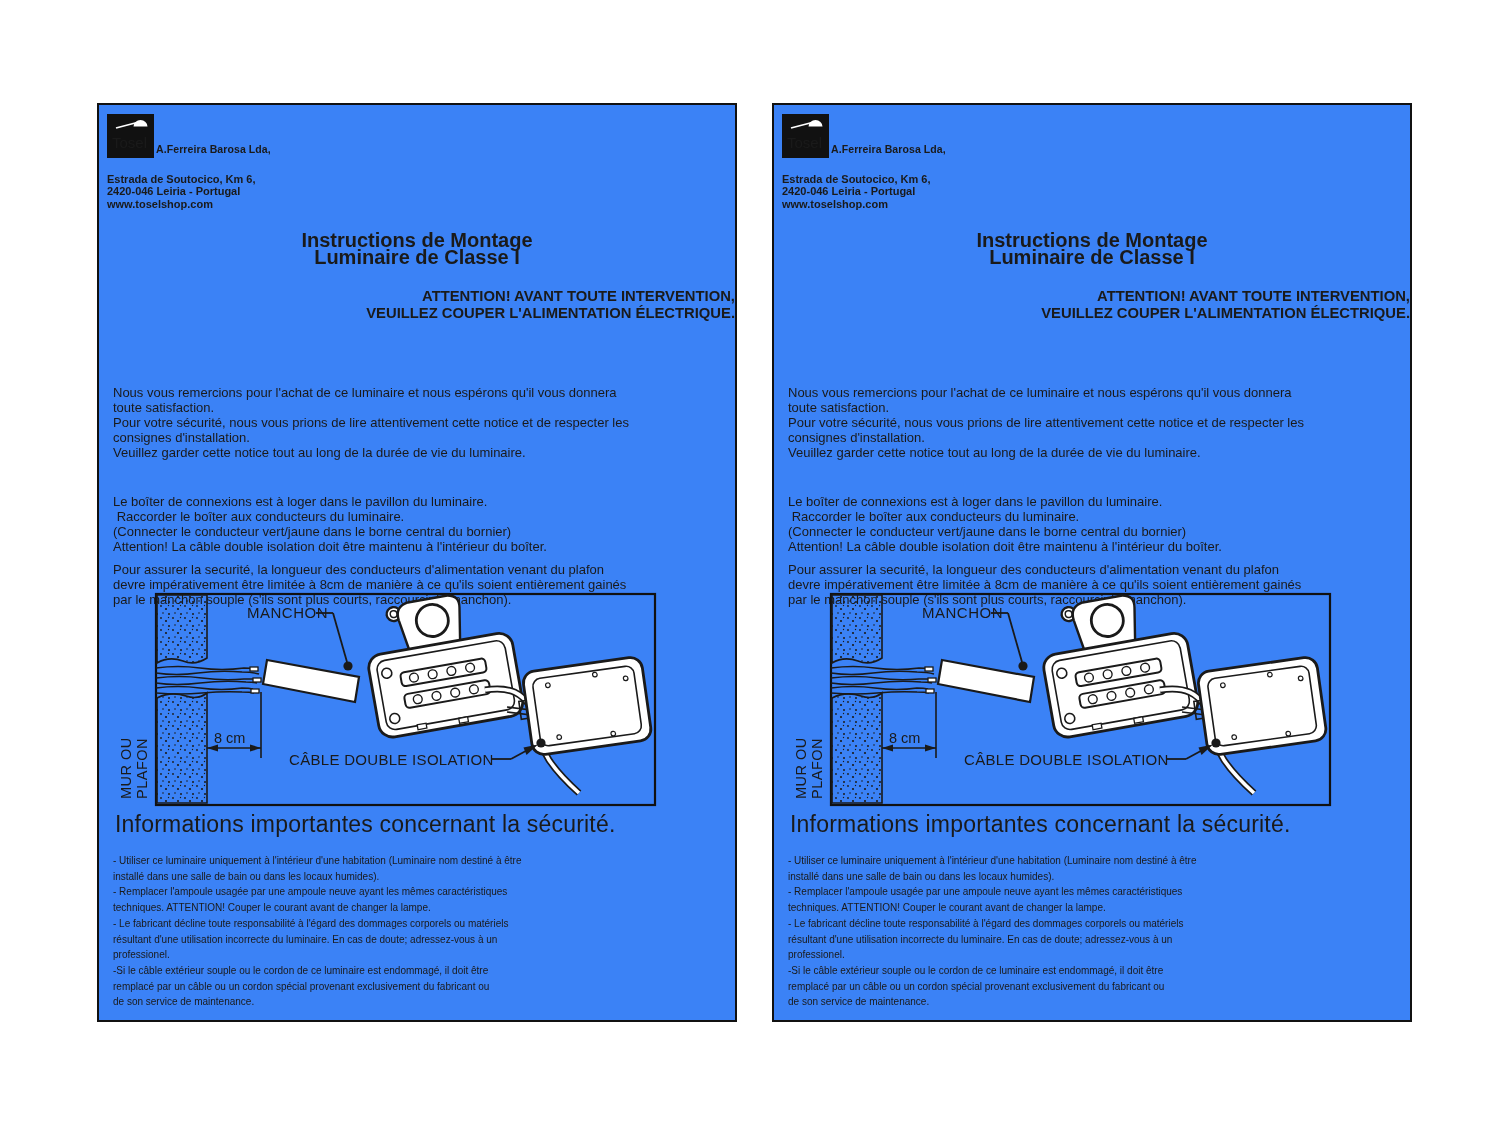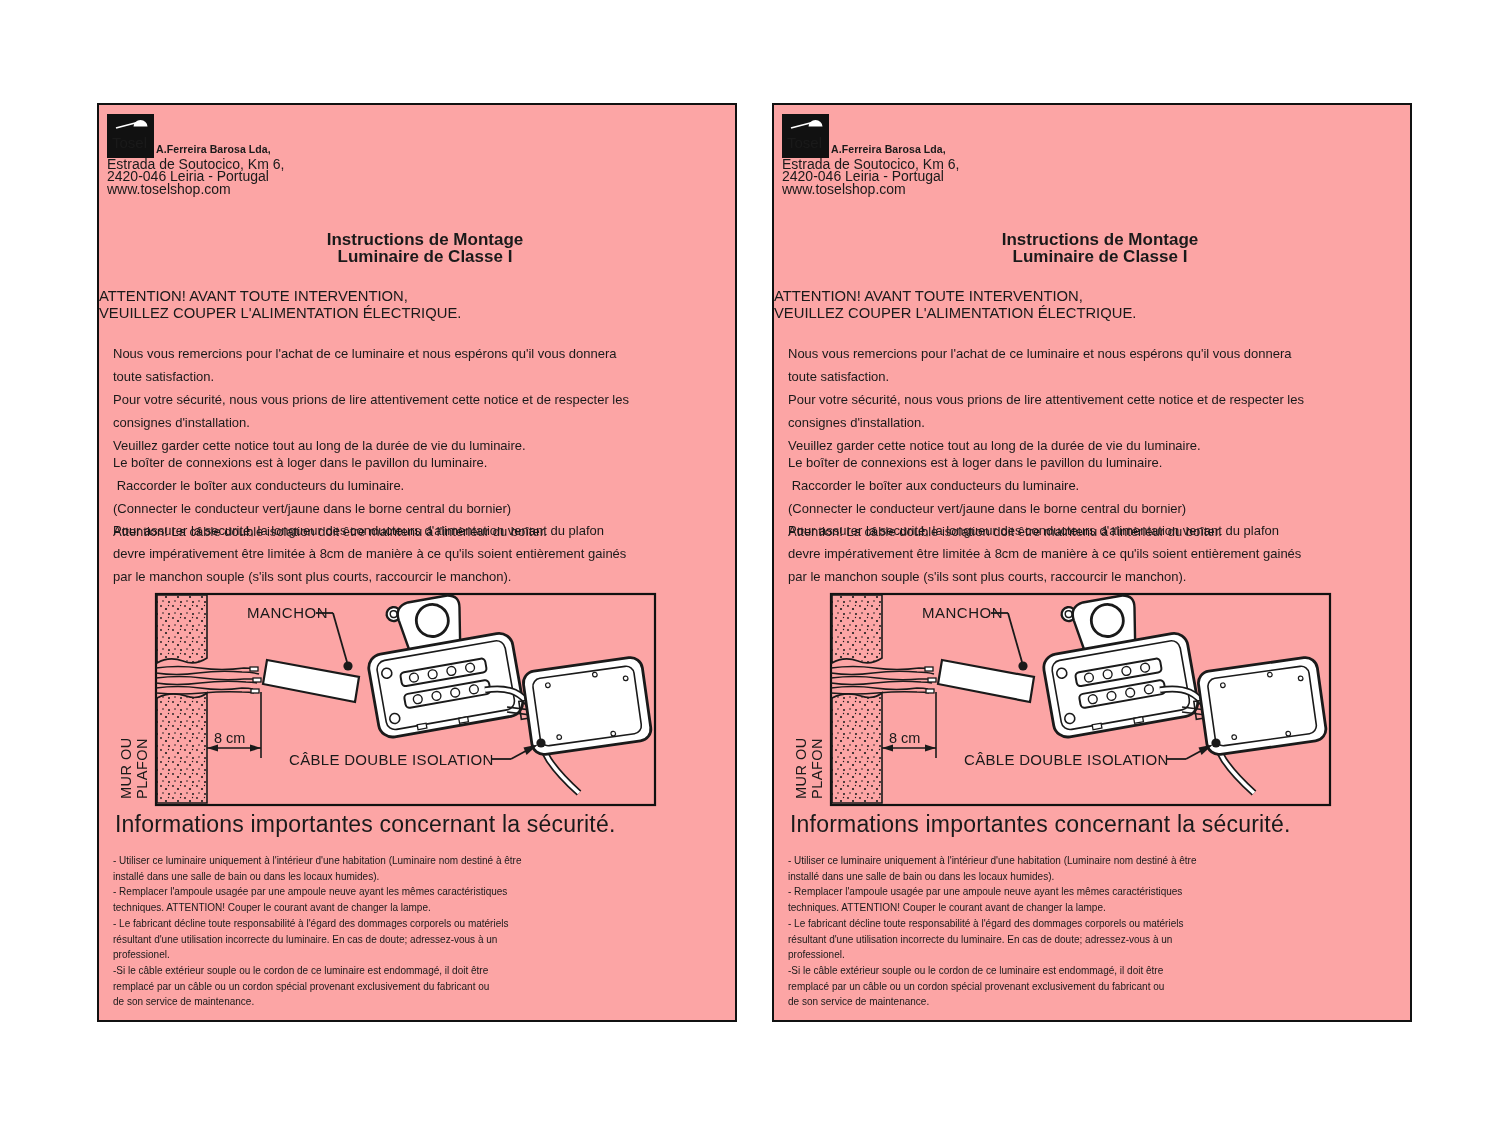--- a/index.html
+++ b/index.html
@@ -2,35 +2,35 @@
 <html><head>
 <meta charset="utf-8">
 <style>
   html,body{margin:0;padding:0;}
   body{
     width:1500px;height:1125px;background:#ffffff;position:relative;
     font-family:"Liberation Sans",sans-serif;color:#1a1a1a;overflow:hidden;
   }
   .sheet{
     position:absolute;top:103px;width:640px;height:919px;
-    border:2px solid #111;background:#fca5a5;box-sizing:border-box;
+    border:2px solid #111;background:#3b82f6;box-sizing:border-box;
   }
   .sheet.left{left:97px}
   .sheet.right{left:772px}
 
   .logo-box{position:absolute;left:8px;top:9px;width:47px;height:44px;background:#111;}
   .company-name{position:absolute;left:57px;top:38px;font-size:10.5px;font-weight:700;letter-spacing:.1px;}
-  .addr{position:absolute;left:8px;top:53px;font-size:14px;line-height:12.3px;}
+  .addr{position:absolute;left:8px;top:68px;font-size:11px;line-height:12.3px;font-weight:bold;}
 
   .doc-title{position:absolute;left:0;top:127px;width:100%;text-align:center;
-    font-weight:700;font-size:17px;line-height:16.5px;padding-left:8px;}
-  .warning{position:absolute;left:0;top:183px;width:100%;text-align:left;
-    font-weight:400;font-size:14.8px;line-height:17px;}
-
-  .para{position:absolute;left:14px;width:612px;font-size:13px;line-height:23px;white-space:pre-wrap;}
+    font-weight:700;font-size:20px;line-height:16.5px;}
+  .warning{position:absolute;left:0;top:183px;width:100%;text-align:right;
+    font-weight:700;font-size:14.8px;line-height:17px;}
+
+  .para{position:absolute;left:14px;width:612px;font-size:13px;line-height:15px;white-space:pre-wrap;margin-top:43px;}
   .para.intro{top:237px}
   .para.junction{top:346px}
   .para.length{top:414px}
 
   .diagram{position:absolute;left:12px;top:487px;width:548px;height:216px;}
 
   .safety-heading{position:absolute;left:16px;top:706px;font-size:23px;letter-spacing:.2px;}
   .safety-body{position:absolute;left:14px;top:748px;width:614px;font-size:10px;line-height:15.7px;white-space:pre-wrap;}
 
   svg text{font-family:"Liberation Sans",sans-serif;fill:#1a1a1a;}

